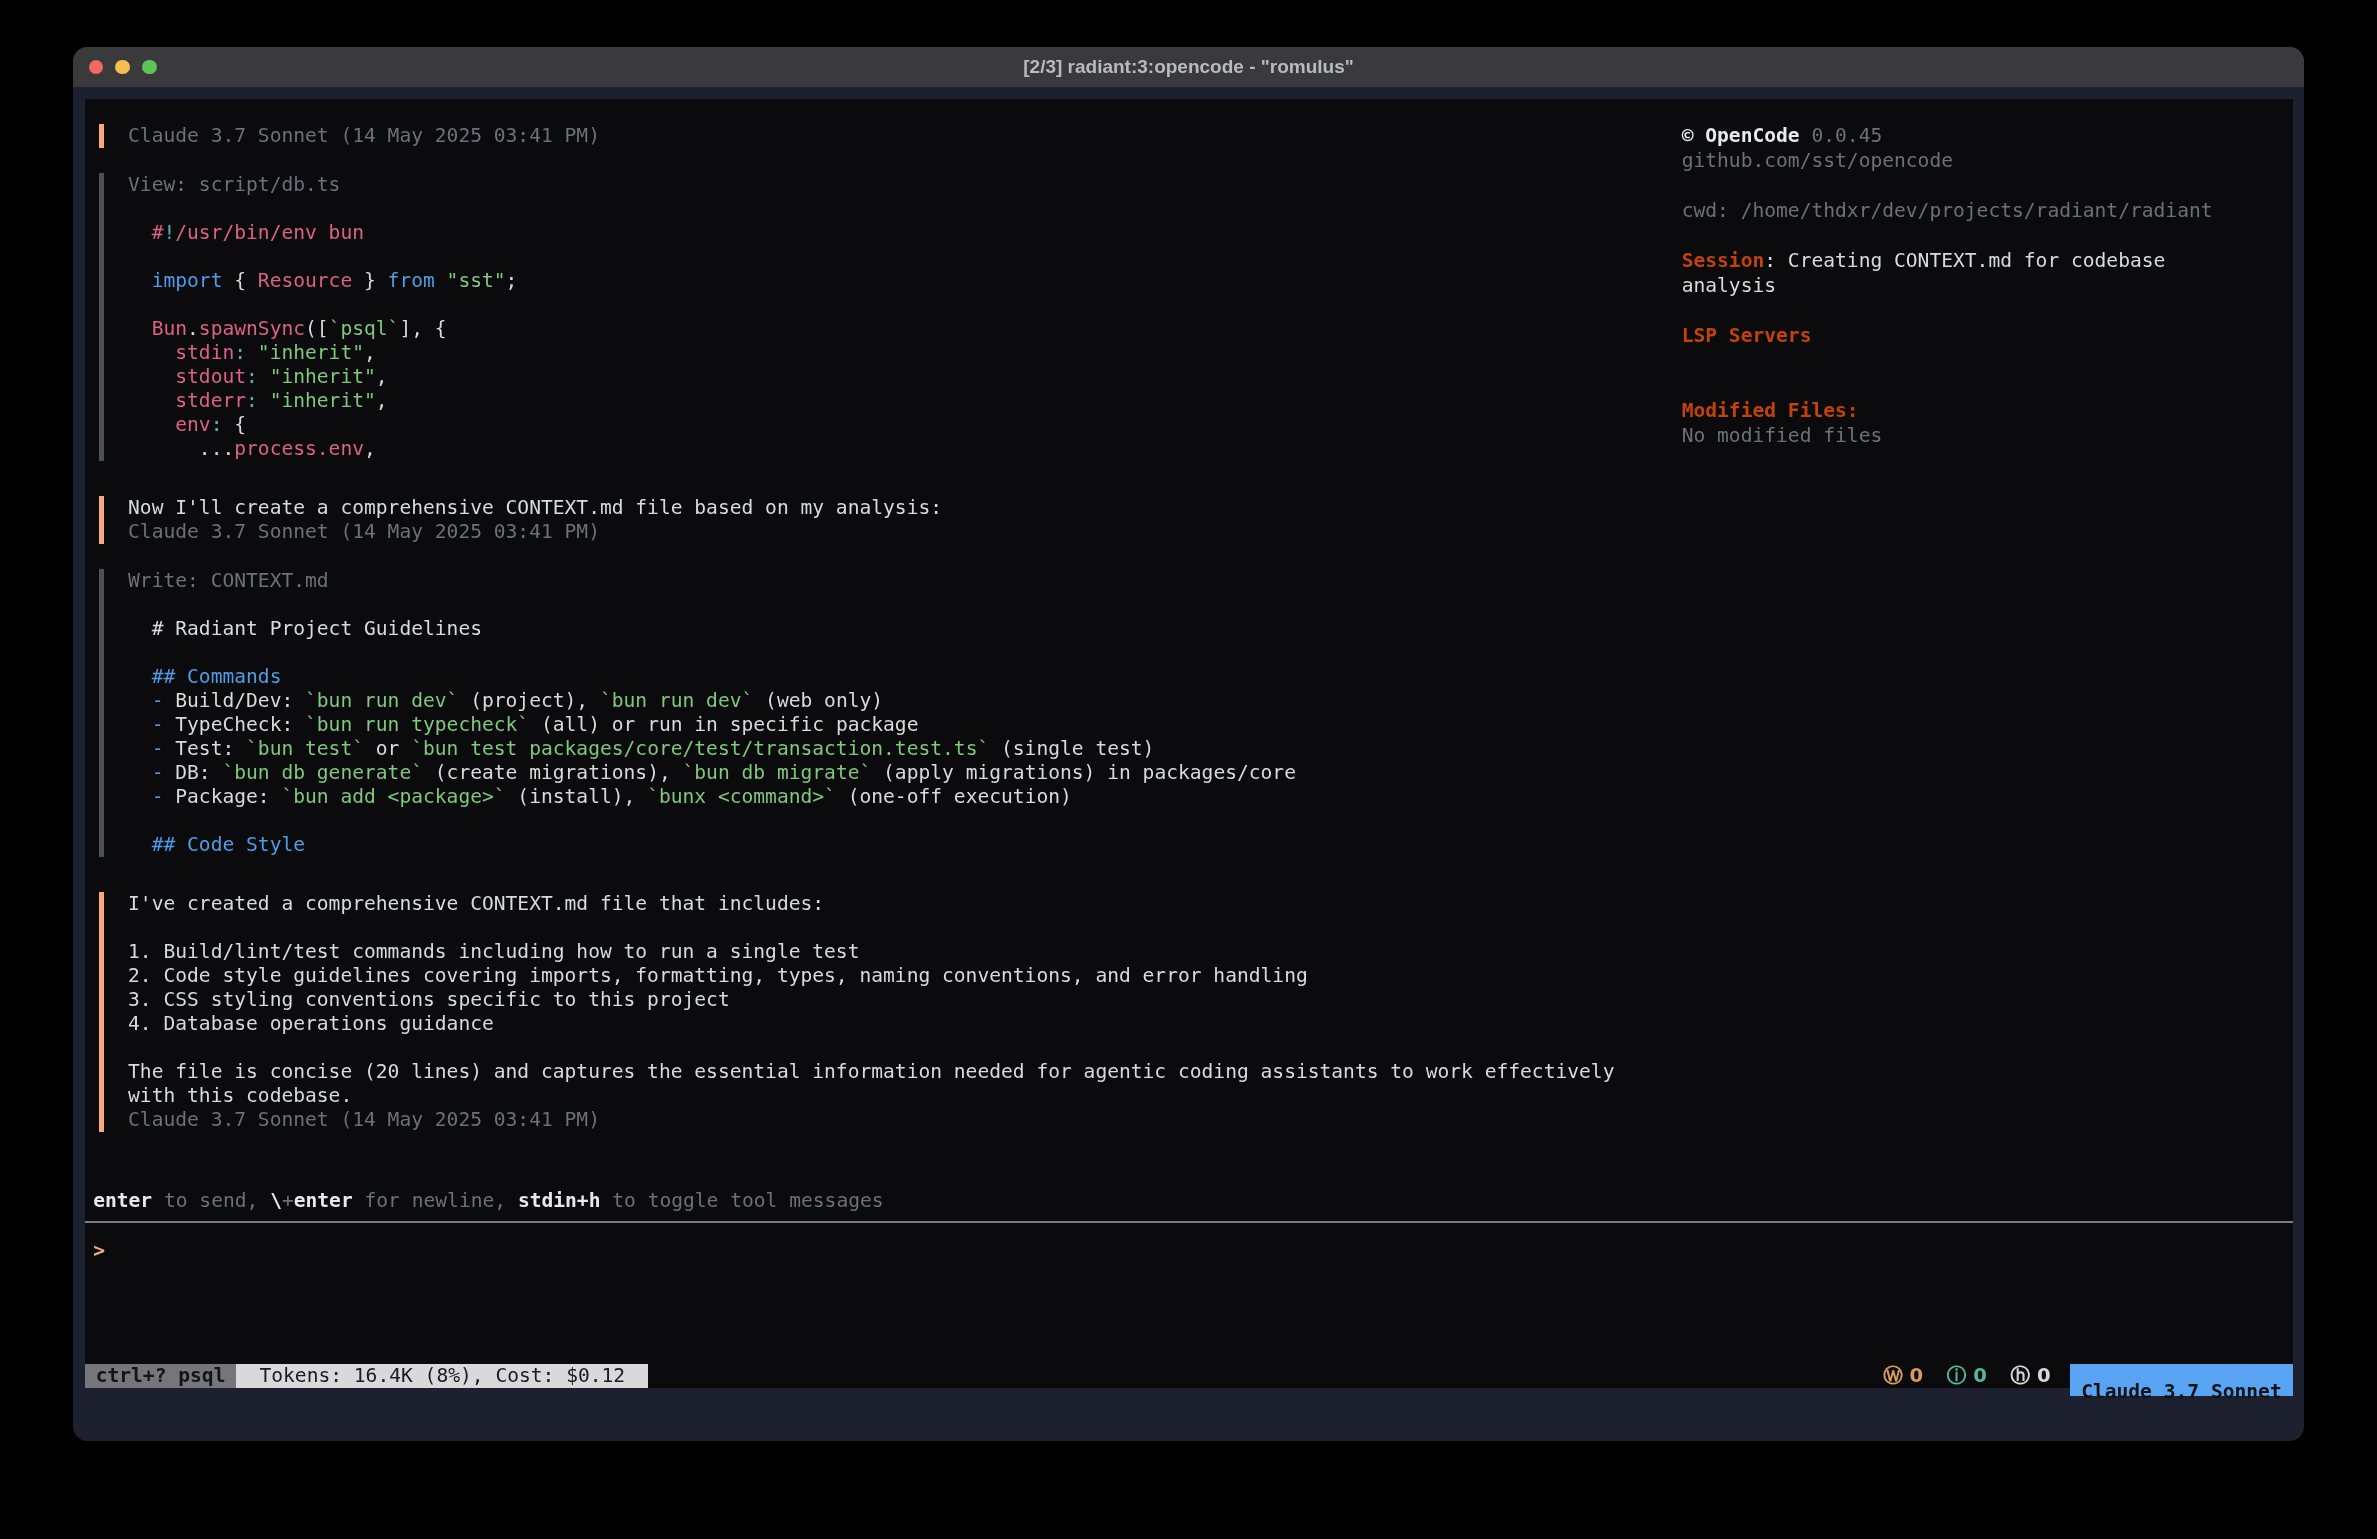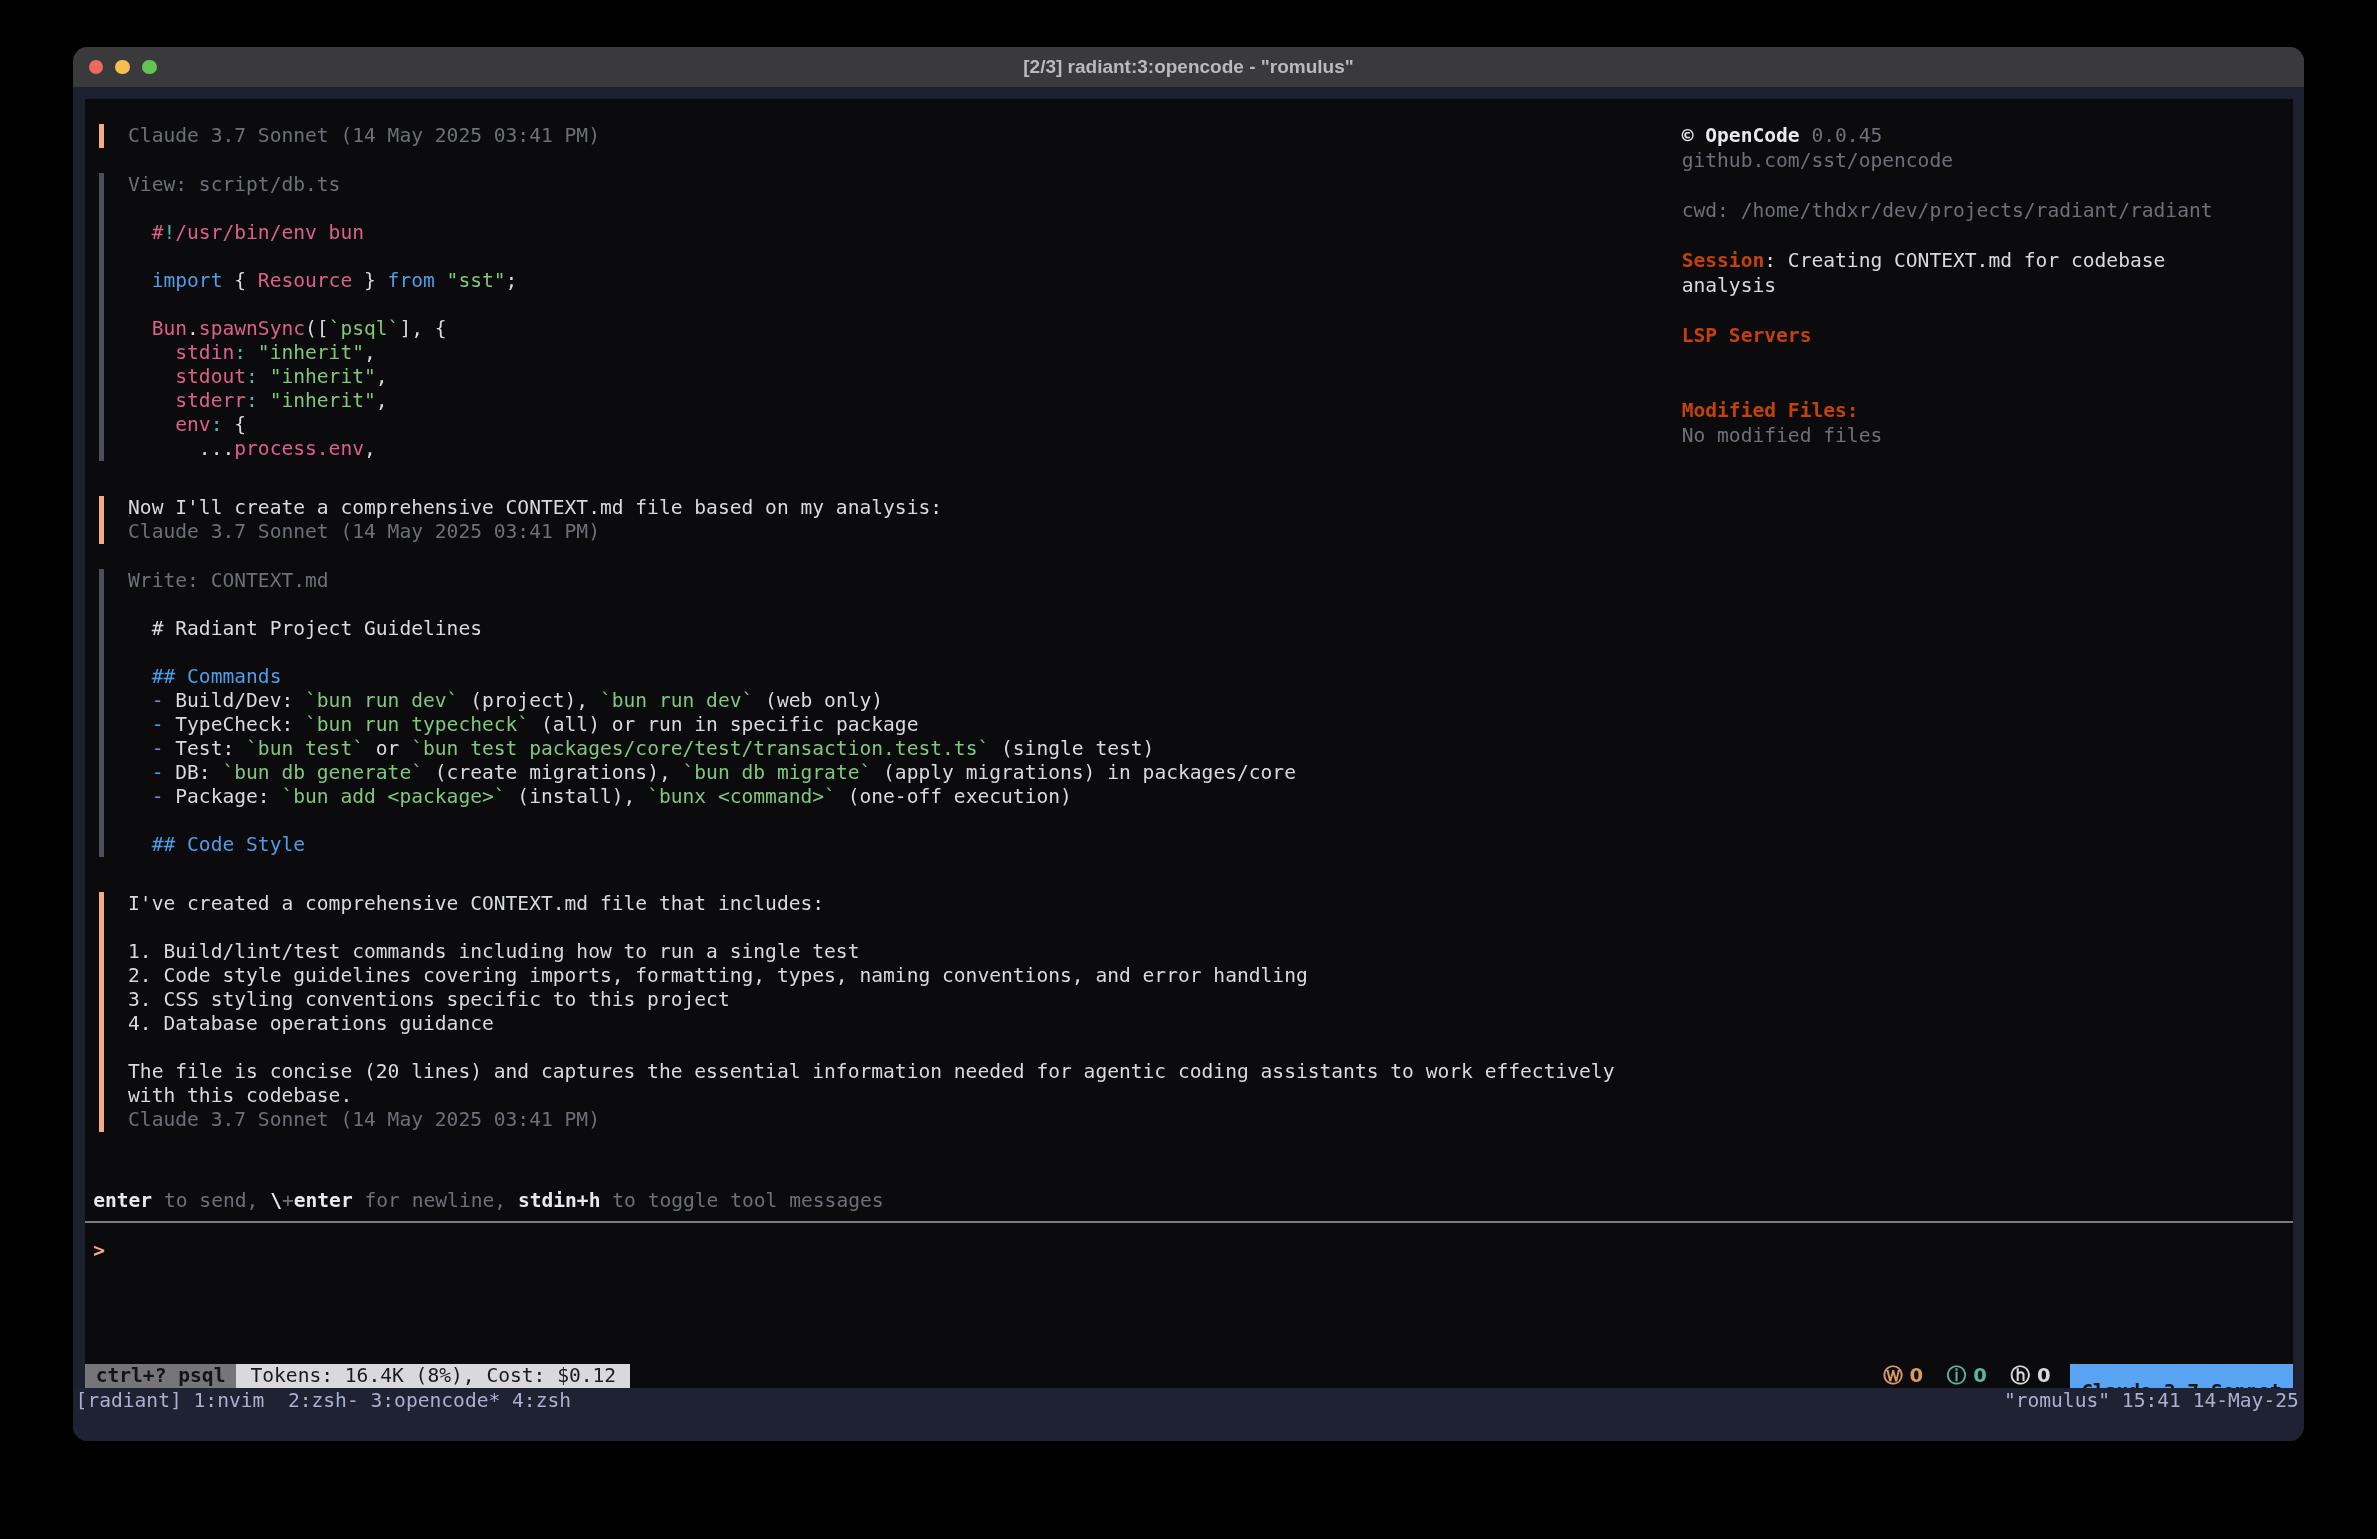--- a/index.html
+++ b/index.html
@@ -22,21 +22,21 @@
 
   .hint,.prompt{position:absolute;font-size:19.6px;line-height:24px;white-space:pre;}
   .divider{position:absolute;background:#7b7b80;height:2px;}
   .sidebar{position:absolute;font-size:19.6px;line-height:25px;white-space:pre;}
 
   .status-row{position:absolute;left:0;top:1265px;width:100%;height:24px;
               display:flex;justify-content:space-between;align-items:stretch;
               font-size:19.6px;line-height:24px;white-space:pre;}
   .status-left{display:flex;}
   .seg-help{background:#75757a;color:#131417;font-weight:bold;padding:0 11px;}
-  .seg-tokens{background:#d9d9db;color:#1a1b1e;padding:0 14px;}
+  .seg-tokens{background:#d9d9db;color:#1a1b1e;padding:0 23px;}
   .status-right{display:flex;align-items:stretch;text-align:right;}
   .diag{display:flex;align-items:center;margin-right:19.6px;}
   .diag .tline{display:inline;}
   .model-badge{background:#58a4f3;color:#101214;font-weight:bold;padding:16px 11px;}
 
   .footer{position:absolute;left:0;top:1341px;width:100%;height:53px;background:#1f2232;
           border-radius:0 0 14.4px 14.4px;}
   .tmux-row{height:26px;display:flex;justify-content:space-between;
             padding:0 5.2px 0 2.6px;color:#a8b0d0;font-size:19.6px;line-height:26px;white-space:pre;}
 
@@ -96,22 +96,16 @@
         <div class="status-right">
           <span class="diag"><div class="tline"><span class="c-dw">Ⓦ 0</span><span class="c-plain">  </span><span class="c-dt">ⓘ 0</span><span class="c-plain">  </span><span class="c-dl">ⓗ 0</span></div></span>
           <span class="model-badge">Claude 3.7 Sonnet</span>
         </div>
       </div>
 
       <div class="sidebar" style="left:1597px;top:24px"><div class="tline"><span class="c-wb">© OpenCode </span><span class="c-g">0.0.45</span></div><div class="tline"><span class="c-g">github.com/sst/opencode</span></div><div class="tline">&nbsp;</div><div class="tline"><span class="c-g">cwd: /home/thdxr/dev/projects/radiant/radiant</span></div><div class="tline">&nbsp;</div><div class="tline"><span class="c-ob">Session</span><span class="c-w">: Creating CONTEXT.md for codebase</span></div><div class="tline"><span class="c-w">analysis</span></div><div class="tline">&nbsp;</div><div class="tline"><span class="c-ob">LSP Servers</span></div><div class="tline">&nbsp;</div><div class="tline">&nbsp;</div><div class="tline"><span class="c-ob">Modified Files:</span></div><div class="tline"><span class="c-g">No modified files</span></div></div>
 
     </div>
 
-    <div class="footer">
-      <div class="tmux-row">
-        <span>[radiant] 1:nvim  2:zsh- 3:opencode* 4:zsh</span>
-        <span>"romulus" 15:41 14-May-25</span>
-      </div>
-    </div>
 
   </div>
 </div>
 
 
 </body></html>

